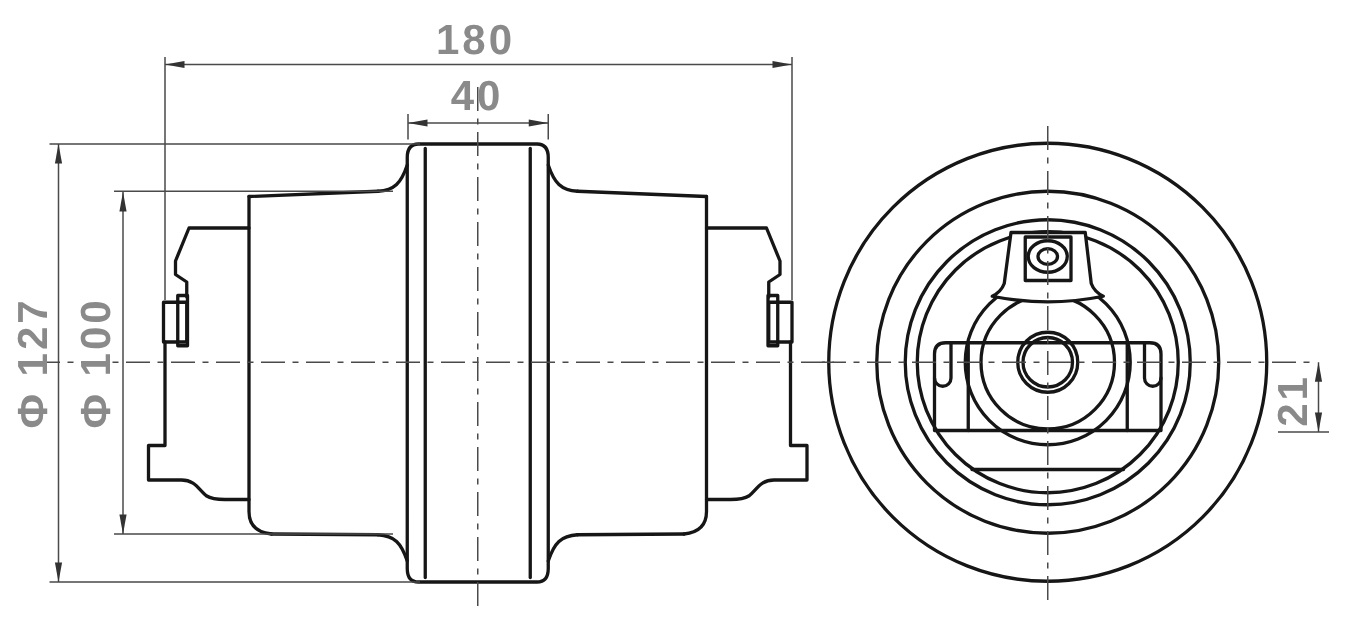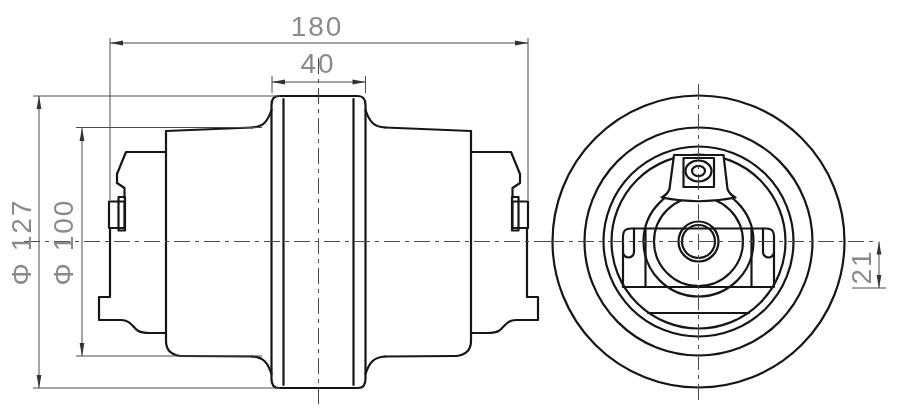--- a/index.html
+++ b/index.html
@@ -1,16 +1,16 @@
 <!DOCTYPE html>
 <html><head>
 <meta charset="utf-8">
 <style>
   html,body{margin:0;padding:0;background:#ffffff;}
-  .stage{width:900px;height:417px;background:#ffffff;position:relative;overflow:hidden;}
+  .stage{width:900px;height:417px;background:#ffffff;position:relative;overflow:hidden;font-weight:bold;}
   svg{display:block;}
   .thick{fill:none;stroke:#161616;stroke-width:2.2;stroke-linecap:round;stroke-linejoin:round;}
   .thickf{fill:#ffffff;stroke:#161616;stroke-width:2.2;stroke-linejoin:round;}
   .thin{fill:none;stroke:#4a4a4a;stroke-width:1;}
   .cline{fill:none;stroke:#4a4a4a;stroke-width:1;stroke-dasharray:16 5 4 5;}
   .arrow{fill:#333333;stroke:none;}
   .dimtext{font-family:"Liberation Sans","DejaVu Sans",sans-serif;font-size:28px;letter-spacing:2px;fill:#8a8a8a;stroke:none;}
 </style>
 </head>
 <body>

